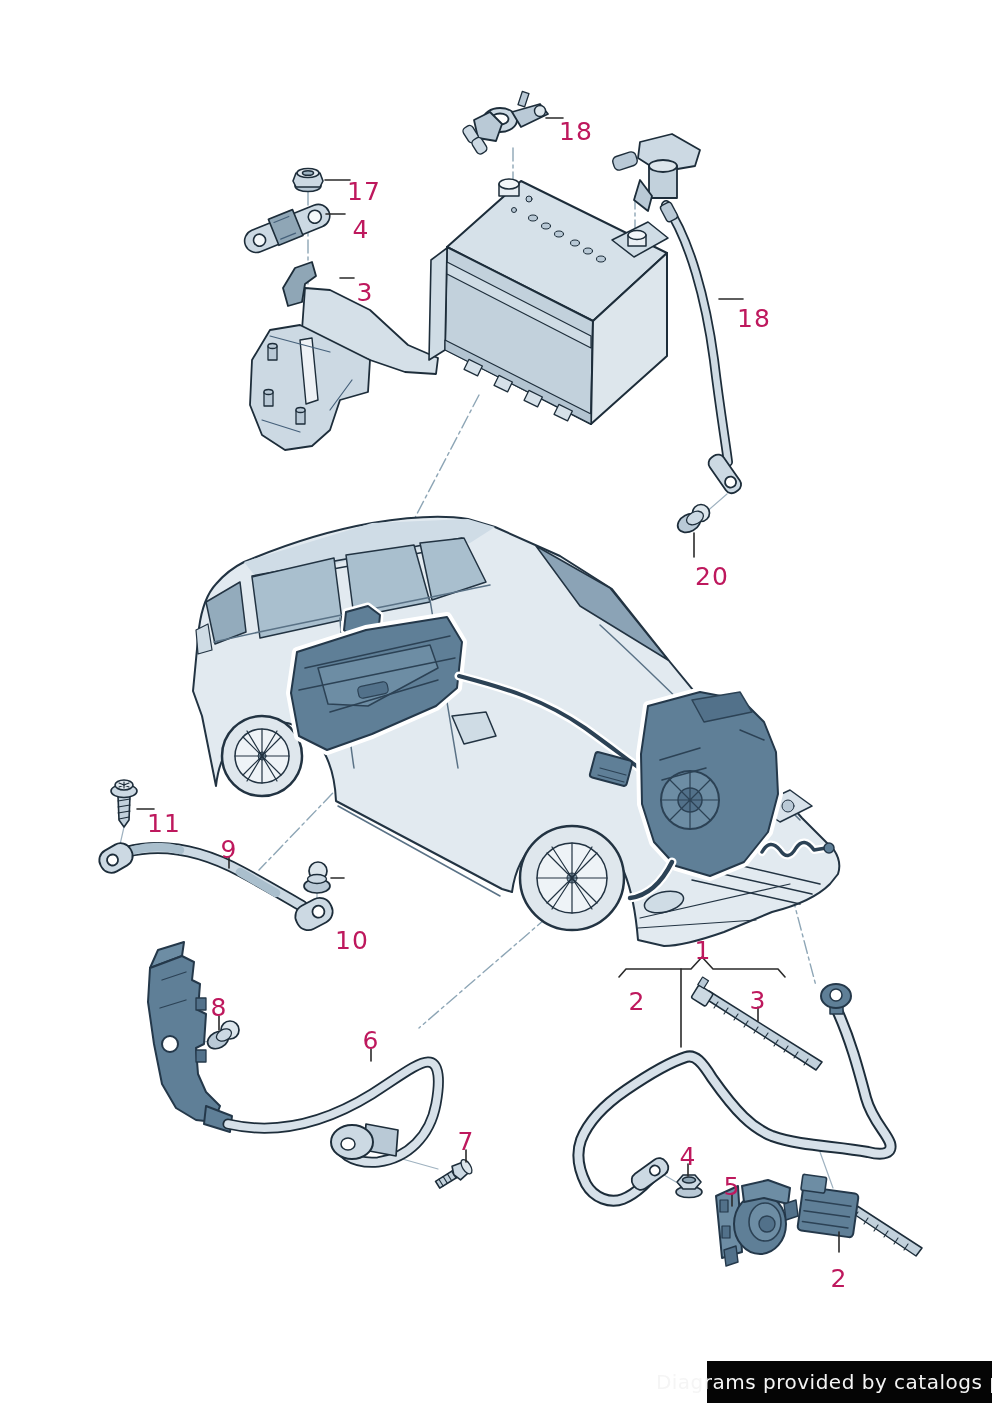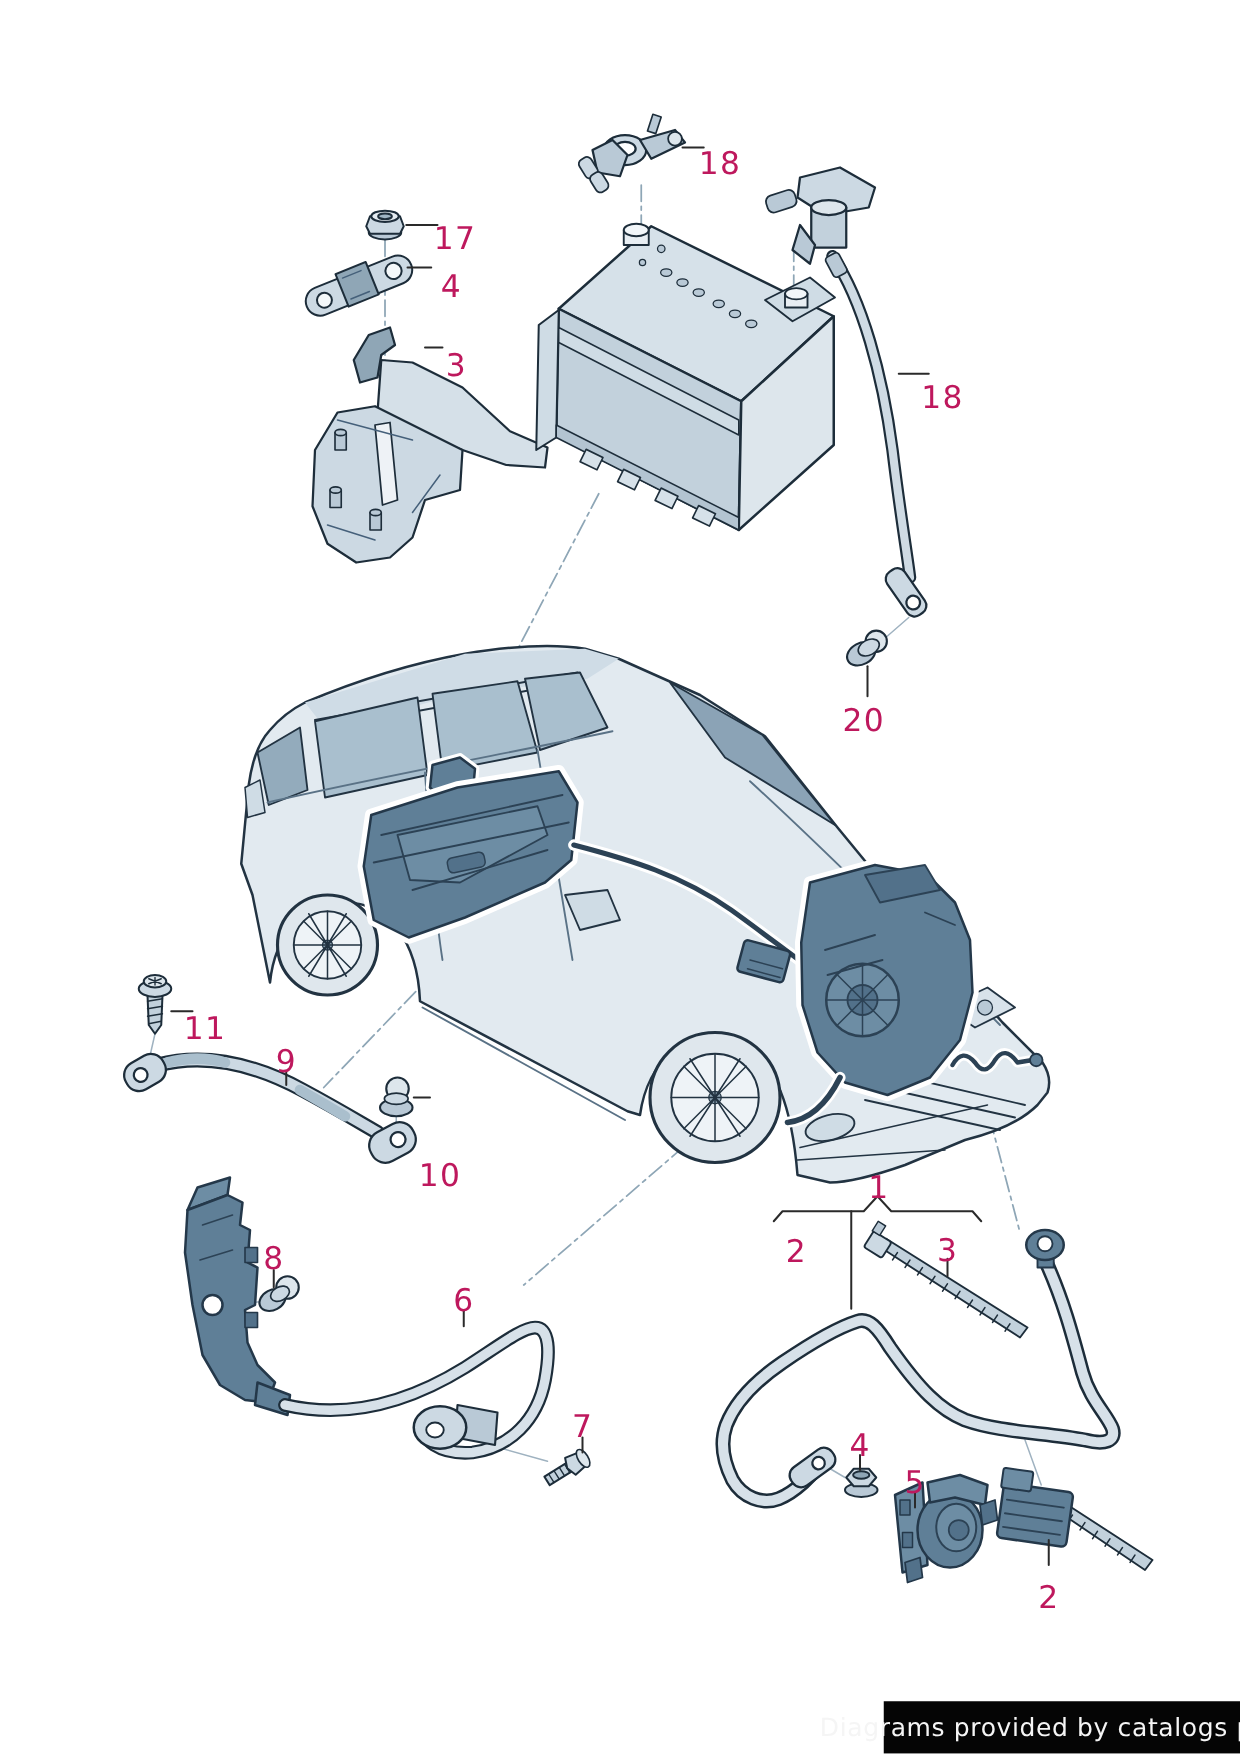--- a/index.html
+++ b/index.html
@@ -376,20 +376,20 @@
 <span class="callout" style="left:466px;top:1141px">7</span>
 <span class="callout" style="left:219px;top:1007px">8</span>
 <span class="callout" style="left:229px;top:849px">9</span>
 <span class="callout" style="left:352px;top:940px">10</span>
 <span class="callout" style="left:164px;top:823px">11</span>
 <span class="callout" style="left:365px;top:292px">3</span>
 <span class="callout" style="left:361px;top:229px">4</span>
 <span class="callout" style="left:364px;top:191px">17</span>
 <span class="callout" style="left:576px;top:131px">18</span>
 <span class="callout" style="left:754px;top:318px">18</span>
-<span class="callout" style="left:691px;top:576px">20</span>
+<span class="callout" style="left:712px;top:576px">20</span>
 <span class="callout" style="left:839px;top:1278px">2</span>
 
 <div class="footer">
   <span>Diagrams provided by catalogs parts</span>
 </div>
 
 </div>
 
 </body></html>

